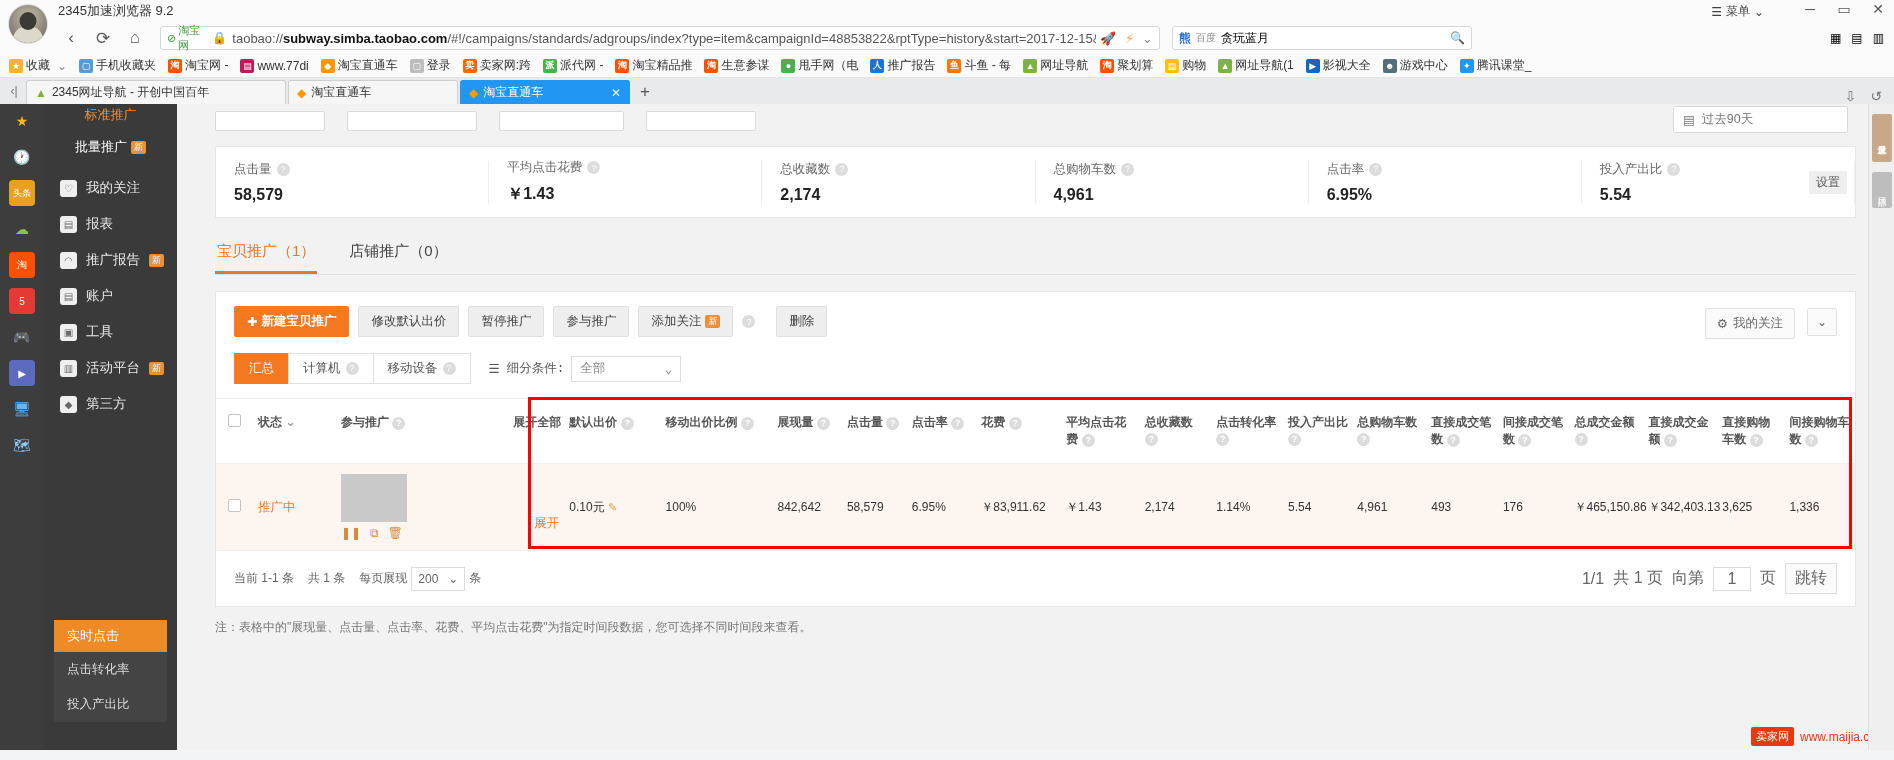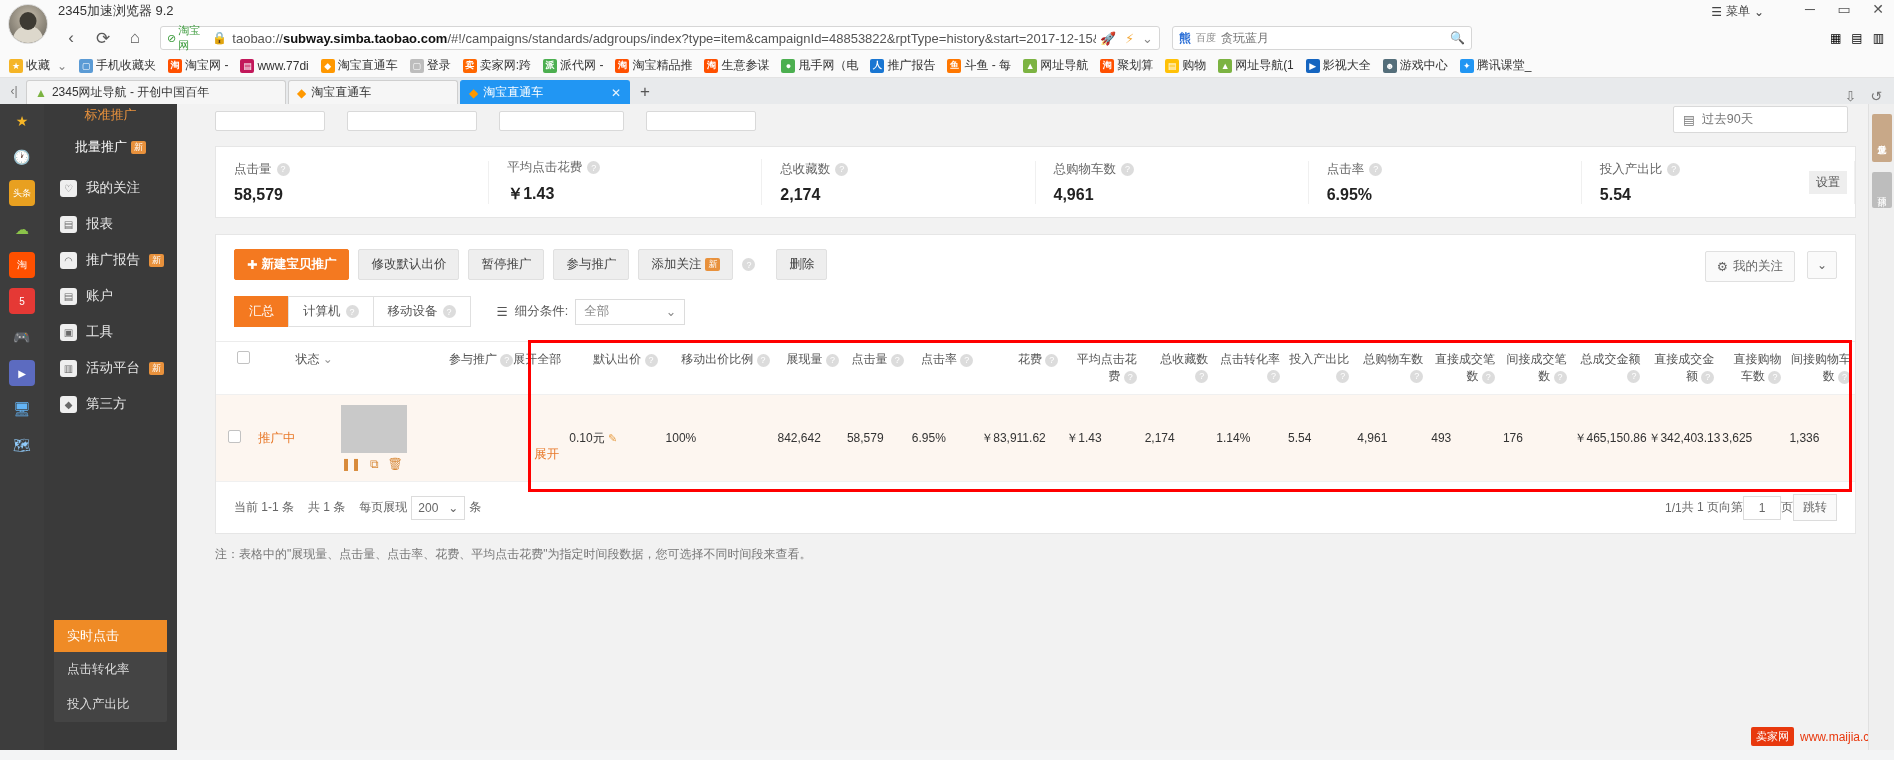--- a/index.html
+++ b/index.html
@@ -178,39 +178,39 @@
     position:absolute; right: 60px; top: 16px;
     border:1px solid #e0e0e0; background:#fafafa; color:#666; font-size:12.5px;
     padding: 6px 11px; border-radius:2px; display:flex;align-items:center;gap:5px; cursor:pointer;
   }
   .more-caret {
     position:absolute; right: 18px; top: 16px; width:30px; height:28px;
     border:1px solid #e0e0e0; background:#fafafa; color:#666;
     display:flex;align-items:center;justify-content:center; border-radius:2px;cursor:pointer;
   }
 
-  .segrow { display:flex; align-items:center; gap:8px; padding: 10px 18px 14px; }
+  .segrow { display:flex; align-items:center; gap:0px; padding: 10px 18px 14px; font-family: Liberation Mono, monospace; }
   .seg {
     border:1px solid #e0e0e0; font-size:12.5px; padding: 6px 14px; color:#555; cursor:pointer;
     display:flex;align-items:center;gap:5px; background:#fff; margin-left:-1px;
   }
   .seg.active { background:#f47920; border-color:#f47920; color:#fff; margin-left:0;}
   .subcond { margin-left:18px; display:flex;align-items:center;gap:7px;font-size:12.5px;color:#555;}
   .select {
     width: 110px; height: 26px; border:1px solid #dcdcdc; background:#fff;
     display:flex;align-items:center;justify-content:space-between;padding:0 8px;
     font-size:12.5px;color:#888; cursor:pointer;
   }
 
   
   .tablewrap { position:relative; }
   table.grid { width:100%; border-collapse:collapse; table-layout:fixed;}
   table.grid th {
-    font-weight:normal; font-size:12px; color:#555; text-align:right;
-    padding: 9px 4px; vertical-align:top; border-top:1px solid #ececec;
+    font-weight:bold; font-size:12px; color:#555; text-align:left;
+    padding: 15px 4px; vertical-align:top; border-top:1px solid #ececec;
     background:#fff;
   }
   table.grid td {
     font-size:12px; color:#333; padding: 10px 4px; vertical-align:middle;
     border-top:1px solid #f0f0f0; background:#fdf6f0;
   }
   .th-in{ display:inline; }
   .chk {
     width:13px;height:13px;border:1px solid #c2c2c2;background:#fff;display:inline-block;border-radius:2px;
   }
@@ -229,21 +229,21 @@
   .redbox {
     position:absolute; border:3px solid #ff0000; pointer-events:none; z-index: 40;
   }
 
   .footer {
     display:flex; align-items:center; padding: 12px 18px; font-size:12px; color:#666; gap:14px;
     border-top:1px solid #f0f0f0; background:#fff;
   }
   .pagesel { display:flex;align-items:center;gap:4px;}
   .psel { width:54px;height:24px;border:1px solid #dcdcdc;background:#fff;display:flex;align-items:center;justify-content:space-between;padding:0 6px;}
-  .pager { margin-left:auto; display:flex; align-items:center; font-size:12px;color:#666;}
+  .pager { margin-left:auto; display:flex; align-items:center; gap:9px; font-size:16px;color:#666;}
   .pginput{ width:38px;height:24px;border:1px solid #dcdcdc;background:#fff;text-align:center;line-height:22px;}
   .pgbtn{ border:1px solid #dcdcdc;background:#fafafa;padding:4px 9px;cursor:pointer;}
 
   .note { margin: 12px 38px 0; font-size:12px; color:#777;}
 
   .searchbox-right {
     position:absolute; right: 38px; top: 236px; width: 270px; height: 28px;
     border:1px solid #dcdcdc; background:#fff; display:flex;align-items:center;
     padding:0 9px; font-size:12.5px;color:#aaa;
   }
@@ -296,21 +296,21 @@
       <span class="url-icons">
         <span style="color:#f4a93a">🚀</span>
         <span style="color:#f4a93a">⚡</span>
         <span style="color:#888">⌄</span>
       </span>
     </div>
 
     <div class="searchbar">
       <span style="color:#2b6fd6;font-weight:bold">熊</span>
       <span style="color:#888;font-size:10px">百度</span>
-      <span style="color:#737373">贪玩蓝月</span>
+      <span style="color:#000000">贪玩蓝月</span>
       <span style="margin-left:auto">🔍</span>
     </div>
 
     <div class="nav-right">
       <span>▦</span>
       <span>▤</span>
       <span>▥</span>
     </div>
   </div>
 
@@ -538,20 +538,24 @@
           <div class="metric">
             <div class="metric-label">
               <span>投入产出比</span>
               <span class="q">?</span>
             </div>
             <div class="metric-val">5.54</div>
           </div>
           <div class="setting-btn">设置</div>
         </div>
 
+      <div class="tabs2" id="tabs2">
+          <div class="tab2 active">宝贝推广（1）</div>
+          <div class="tab2">店铺推广（0）</div>
+        </div>
 
       <div class="searchbox-right">
         <span>宝贝名称</span>
         <span style="margin-left:auto;color:#aaa">🔍</span>
       </div>
 
       <div class="panel">
 
         <div class="btnrow">
           <div class="btn primary">

